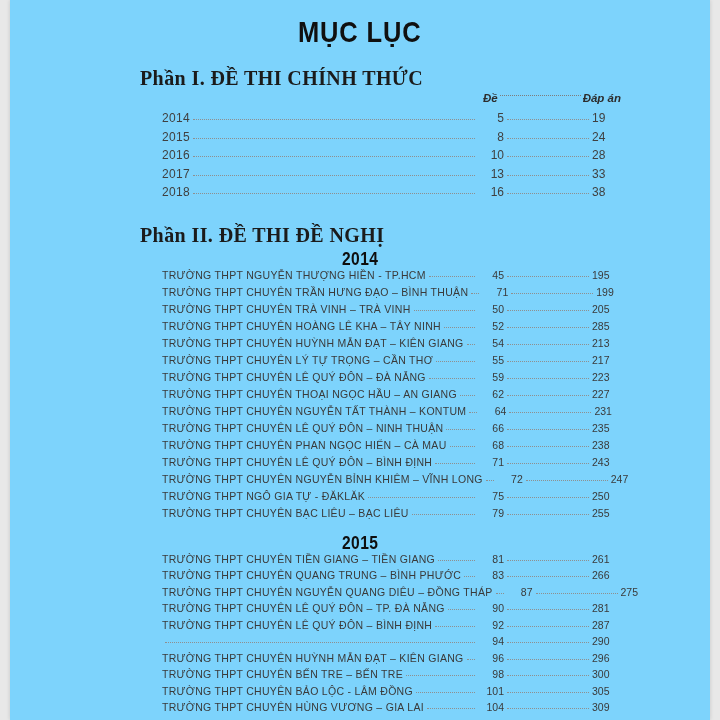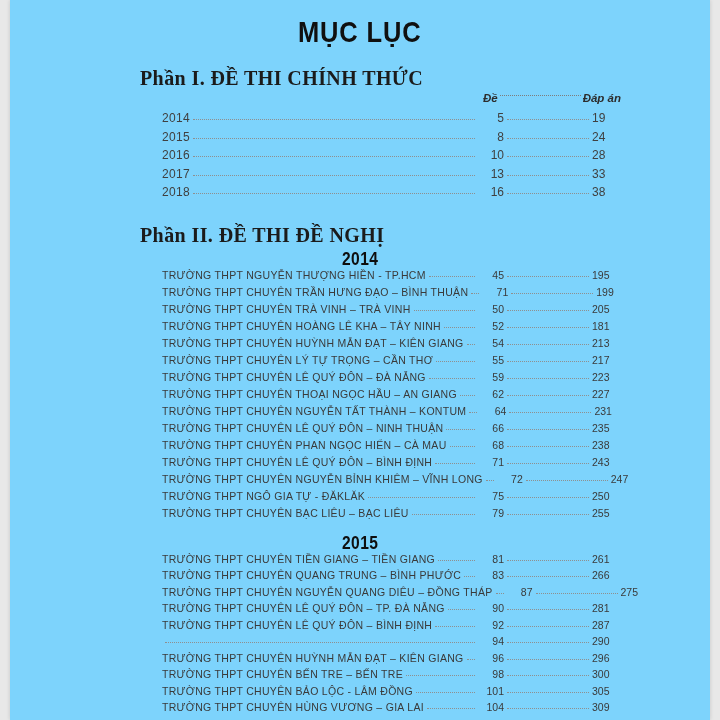--- a/index.html
+++ b/index.html
@@ -119,21 +119,21 @@
           <span class="t-dots"></span>
           <span class="t-de">50</span>
           <span class="t-dots2"></span>
           <span class="t-ans">205</span>
         </div>
         <div class="toc-row">
           <span class="t-label">TRƯỜNG THPT CHUYÊN HOÀNG LÊ KHA – TÂY NINH</span>
           <span class="t-dots"></span>
           <span class="t-de">52</span>
           <span class="t-dots2"></span>
-          <span class="t-ans">181</span>
+          <span class="t-ans">285</span>
         </div>
         <div class="toc-row">
           <span class="t-label">TRƯỜNG THPT CHUYÊN HUỲNH MẪN ĐẠT – KIÊN GIANG</span>
           <span class="t-dots"></span>
           <span class="t-de">54</span>
           <span class="t-dots2"></span>
           <span class="t-ans">213</span>
         </div>
         <div class="toc-row">
           <span class="t-label">TRƯỜNG THPT CHUYÊN LÝ TỰ TRỌNG – CẦN THƠ</span>

